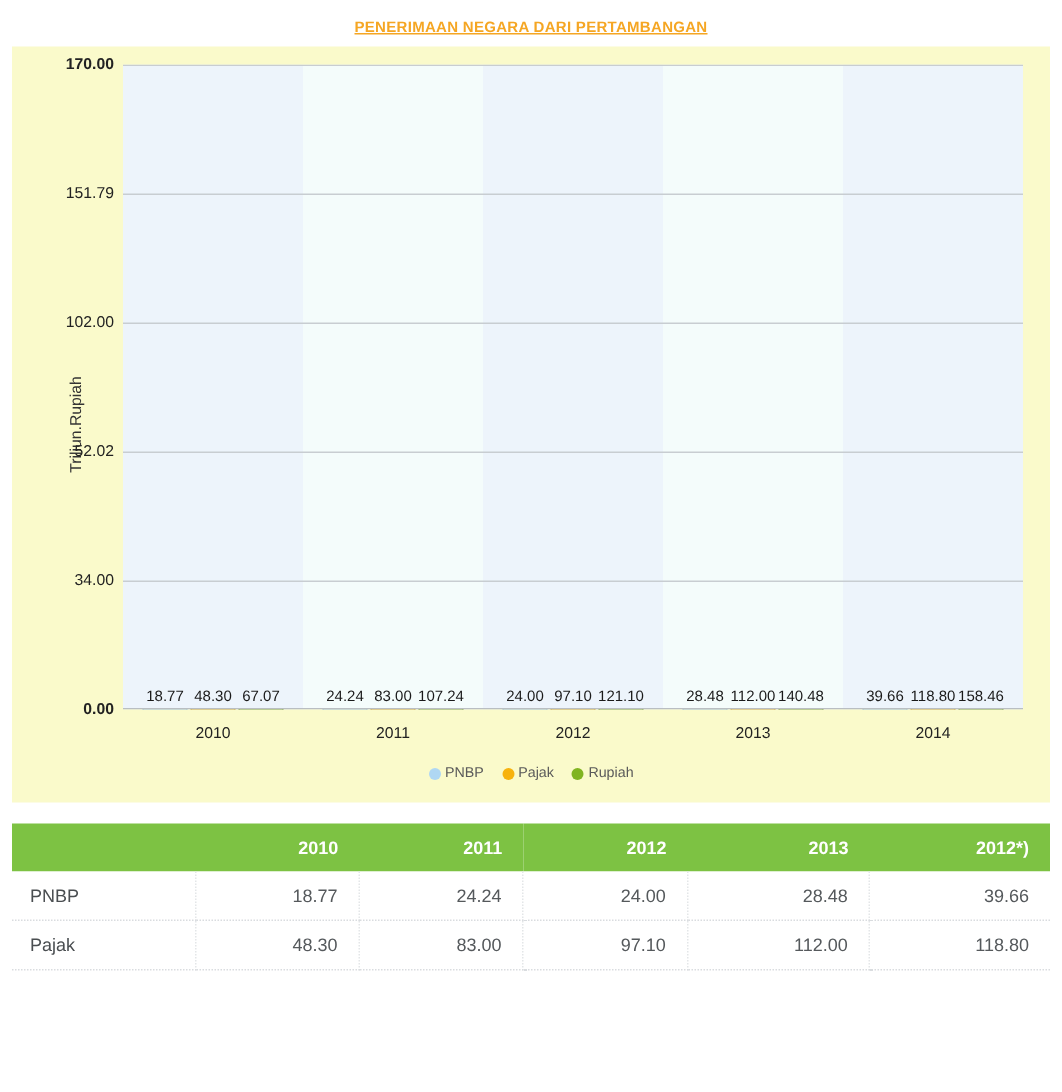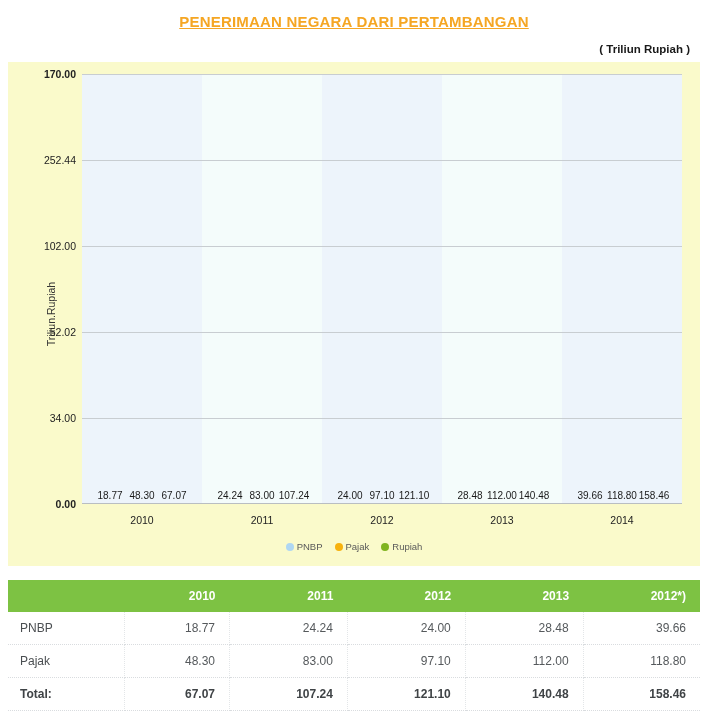--- a/index.html
+++ b/index.html
@@ -12,21 +12,21 @@
     height: 728px;
     font-family: "DejaVu Sans", sans-serif;
     overflow: hidden;
     position: relative;
   }
 
   
   #page-title {
     text-align: center;
     color: #F5A623;
-    font-size: 15px;
+    font-size: 10px;
     font-weight: bold;
     letter-spacing: .2px;
     text-decoration: underline;
     padding-top: 13px;
     font-family: "Liberation Sans", sans-serif;
   }
   #unit-note {
     text-align: right;
     color: #1a1a1a;
     font-size: 11.5px;
@@ -219,21 +219,20 @@
   }
   .data-table td:last-child { border-right: none; }
   .data-table tr.total-row td { font-weight: bold; color: #3f4346; }
 </style>
 </head>
 <body>
 
 <div>
 
   <div id="page-title">PENERIMAAN NEGARA DARI PERTAMBANGAN</div>
-  <div id="unit-note">( Triliun Rupiah )</div>
 
   <div class="chart-panel">
 
     <div class="y-axis-title">Triliun.Rupiah</div>
 
     <div class="plot">
       <div class="plot-inner">
         <div id="bands">
             <div class="band a" style="left: 0%; width: 20%;"></div>
             <div class="band b" style="left: 20%; width: 20%;"></div>
@@ -335,21 +334,21 @@
               </div>
             </div>
           </div>
         <div class="axis-line"></div>
       </div>
       <div id="yticks">
           <div class="ytick bold" style="top: 100%; padding-left: 21px;">0.00</div>
           <div class="ytick" style="top: 80%; margin-left: 44px;">34.00</div>
           <div class="ytick" style="top: 60%;">52.02</div>
           <div class="ytick" style="top: 40%;">102.00</div>
-          <div class="ytick" style="top: 20%;">252.44</div>
+          <div class="ytick" style="top: 20%;">151.79</div>
           <div class="ytick bold" style="top: 0%; text-align: right;">170.00</div>
         </div>
     </div>
 
     <div class="xlabels" id="xlabels">
         <div class="xlabel">2010</div>
         <div class="xlabel">2011</div>
         <div class="xlabel">2012</div>
         <div class="xlabel">2013</div>
         <div class="xlabel">2014</div>
@@ -392,24 +391,16 @@
           <td>39.66</td>
         </tr>
         <tr class="">
           <td class="rowhead">Pajak</td>
           <td>48.30</td>
           <td>83.00</td>
           <td>97.10</td>
           <td>112.00</td>
           <td>118.80</td>
         </tr>
-        <tr class="total-row">
-          <td class="rowhead">Total:</td>
-          <td>67.07</td>
-          <td>107.24</td>
-          <td>121.10</td>
-          <td>140.48</td>
-          <td>158.46</td>
-        </tr>
       </tbody>
   </table>
 
 </div>
 
 </body></html>

